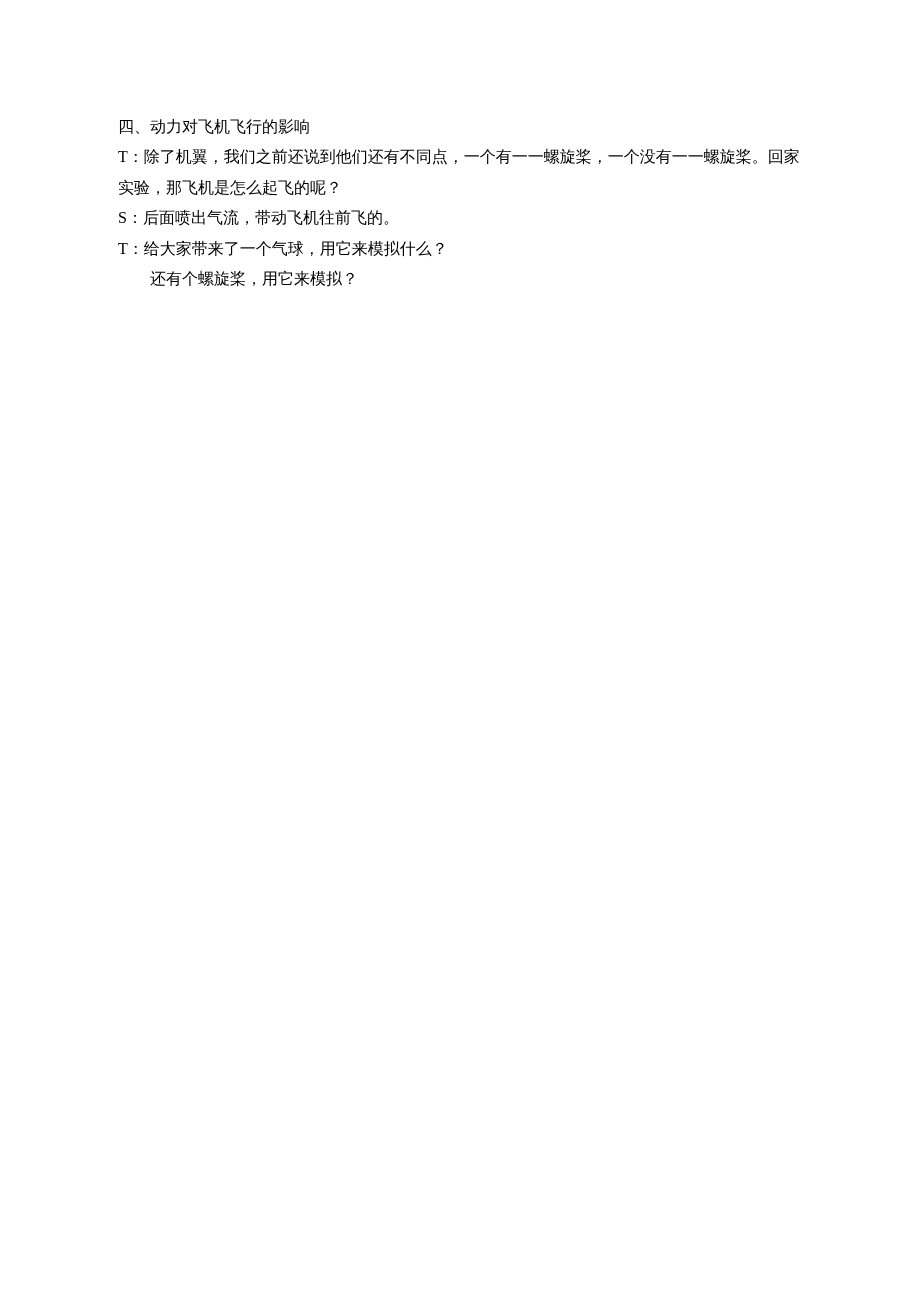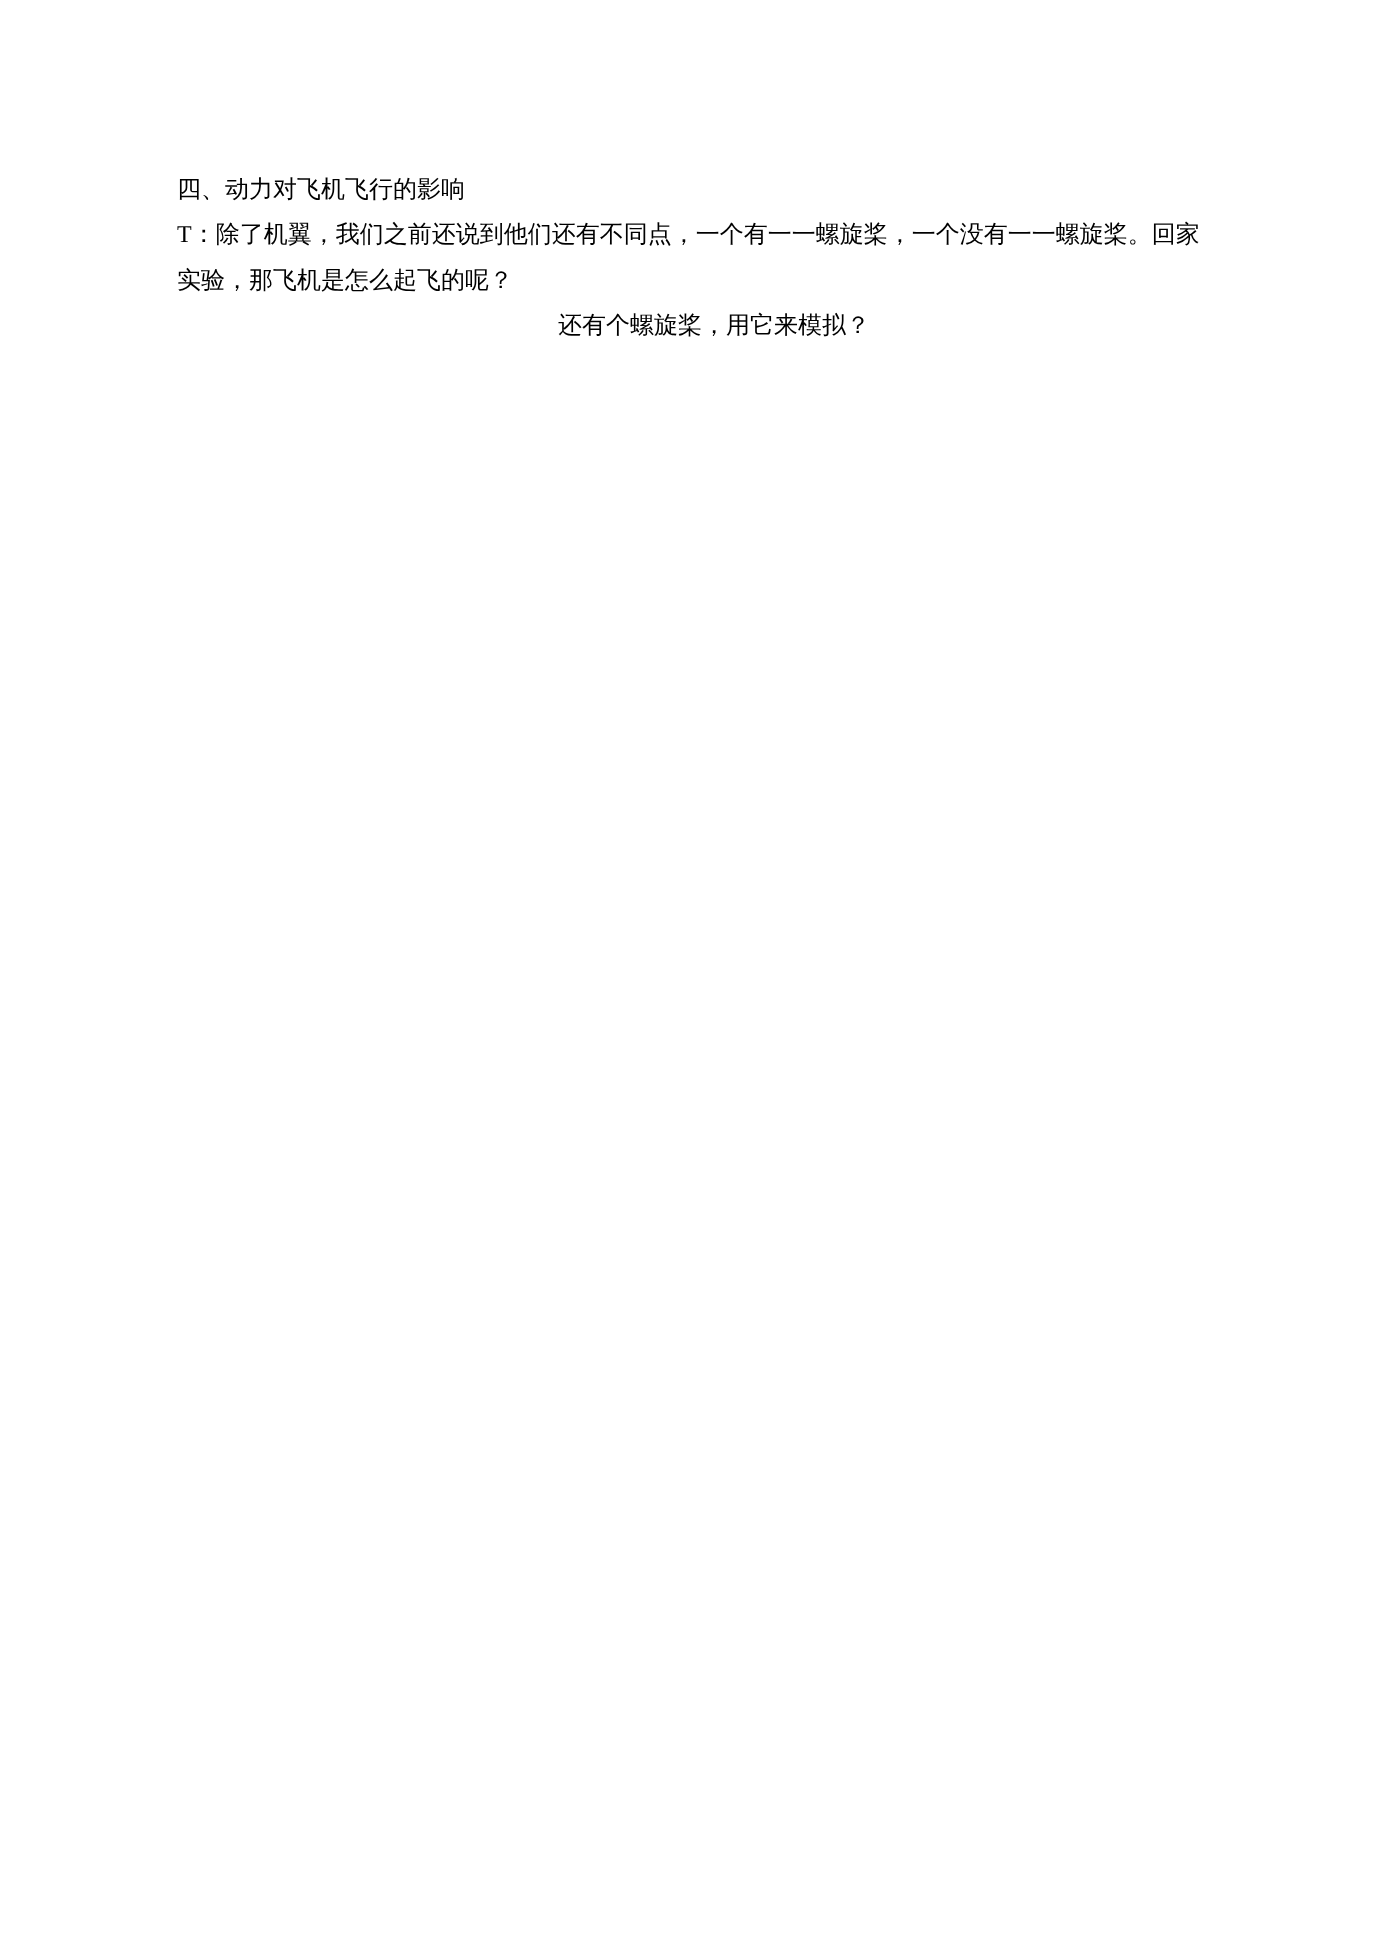--- a/index.html
+++ b/index.html
@@ -18,23 +18,24 @@
       padding: 112px 118px 0 118px;
     }
     .content {
       text-align: left;
     }
     .line {
       display: block;
     }
     .indent {
       padding-left: 2em;
-      text-align: center;
     }
   </style>
 </head>
 <body>
 
 <div class="content">
   <span class="line">四、动力对飞机飞行的影响</span>
   <span class="line">T：除了机翼，我们之前还说到他们还有不同点，一个有一一螺旋桨，一个没有一一螺旋桨。回家实验，那飞机是怎么起飞的呢？</span>
+  <span class="line">S：后面喷出气流，带动飞机往前飞的。</span>
+  <span class="line">T：给大家带来了一个气球，用它来模拟什么？</span>
   <span class="line indent">还有个螺旋桨，用它来模拟？</span>
 </div>
 
 </body></html>

